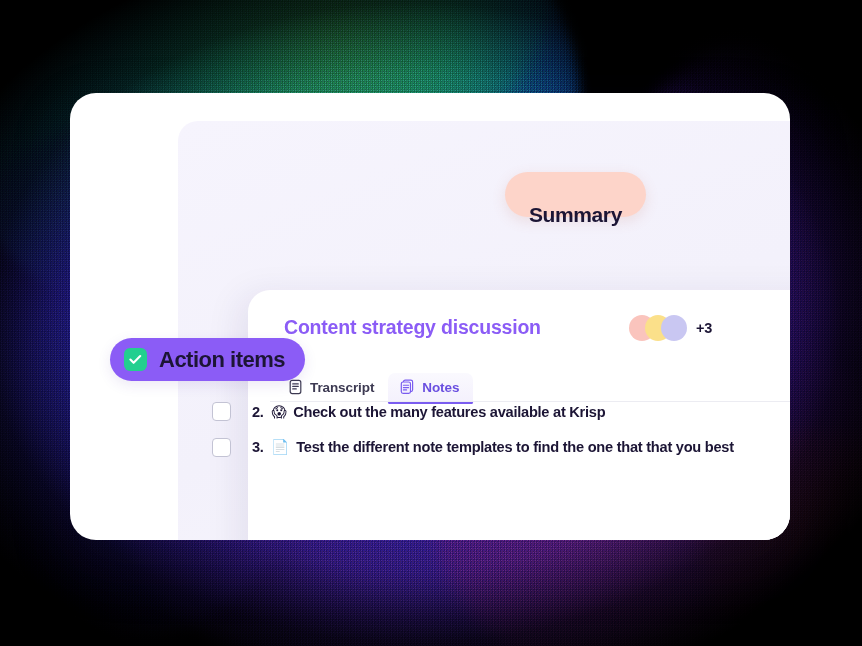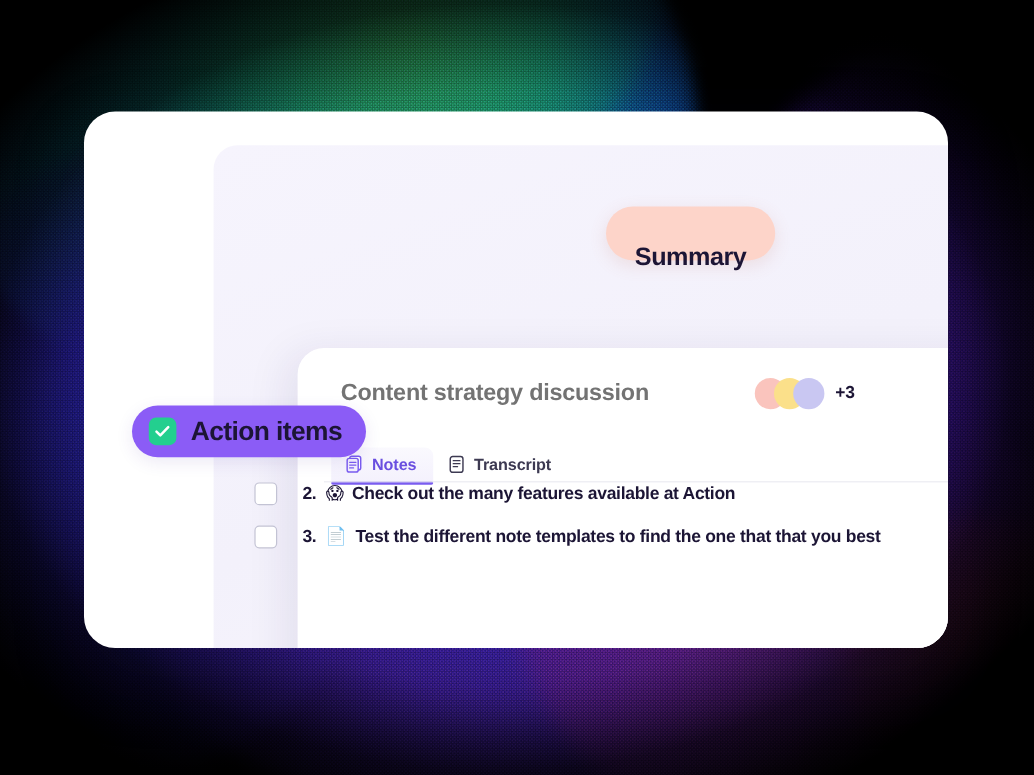--- a/index.html
+++ b/index.html
@@ -169,21 +169,21 @@
     left: 0; top: 0; right: 0;
     height: 112px;
   }
   #meeting-title {
     position: absolute;
     left: 36px;
     top: 26px;
     font-size: 19.5px;
     font-weight: 700;
     letter-spacing: -0.2px;
-    color: #737373;
+    color: #8b5cf6;
   }
 
   
   #avatar-stack {
     position: absolute;
     left: 381px;
     top: 25px;
     height: 26px;
     display: flex;
     align-items: center;
@@ -368,40 +368,40 @@
 
         <div id="avatar-stack">
           <div class="avatar a1"></div>
           <div class="avatar a2"></div>
           <div class="avatar a3"></div>
           <div id="avatar-more">+3</div>
         </div>
       </div>
 
       <div id="tabs">
+        <div class="tab">
+          <span class="tab-icon">
+            <svg width="15" height="16" viewBox="0 0 15 16" fill="none">
+              <rect x="2.2" y="1.4" width="10.6" height="13.2" rx="2" stroke="#3d3a52" stroke-width="1.2" fill="#ffffff"></rect>
+              <path d="M4.7 4.9h5.6M4.7 7.4h5.6M4.7 9.9h3.6" stroke="#3d3a52" stroke-width="1.1" stroke-linecap="round"></path>
+            </svg>
+          </span>
+          <span>Transcript</span>
+        </div>
+
         <div class="tab active">
           <span class="tab-icon">
             <svg width="15" height="16" viewBox="0 0 15 16" fill="none">
               <rect x="3.4" y="1.2" width="9.2" height="11.4" rx="1.8" stroke="#7a5cf0" stroke-width="1.2" fill="#ffffff"></rect>
               <rect x="1.3" y="3.0" width="9.2" height="11.4" rx="1.8" stroke="#7a5cf0" stroke-width="1.2" fill="#f3f0fe"></rect>
               <path d="M3.4 6.3h5.2M3.4 8.6h5.2M3.4 10.9h3.2" stroke="#7a5cf0" stroke-width="1.1" stroke-linecap="round"></path>
             </svg>
           </span>
           <span>Notes</span>
         </div>
-
-        <div class="tab">
-          <span class="tab-icon">
-            <svg width="15" height="16" viewBox="0 0 15 16" fill="none">
-              <rect x="2.2" y="1.4" width="10.6" height="13.2" rx="2" stroke="#3d3a52" stroke-width="1.2" fill="#ffffff"></rect>
-              <path d="M4.7 4.9h5.6M4.7 7.4h5.6M4.7 9.9h3.6" stroke="#3d3a52" stroke-width="1.1" stroke-linecap="round"></path>
-            </svg>
-          </span>
-          <span>Transcript</span>
-        </div>
       </div>
 
       <div id="tab-divider"></div>
     </div>
   </div>
 
   <div id="summary-badge">
     <span id="summary-badge-label">Summary</span>
   </div>
 
@@ -415,21 +415,21 @@
   </div>
 
   <div id="action-list">
 
 
     <div class="action-row">
       <span class="row-checkbox"></span>
       <span class="row-text">
         <span class="row-num">2.</span>
         <span class="row-emoji">😱</span>
-        <span class="row-body">Check out the many features available at Action</span>
+        <span class="row-body">Check out the many features available at Krisp</span>
       </span>
     </div>
 
     <div class="action-row">
       <span class="row-checkbox"></span>
       <span class="row-text">
         <span class="row-num">3.</span>
         <span class="row-emoji">📄</span>
         <span class="row-body">Test the different note templates to find the one that that you best</span>
       </span>

